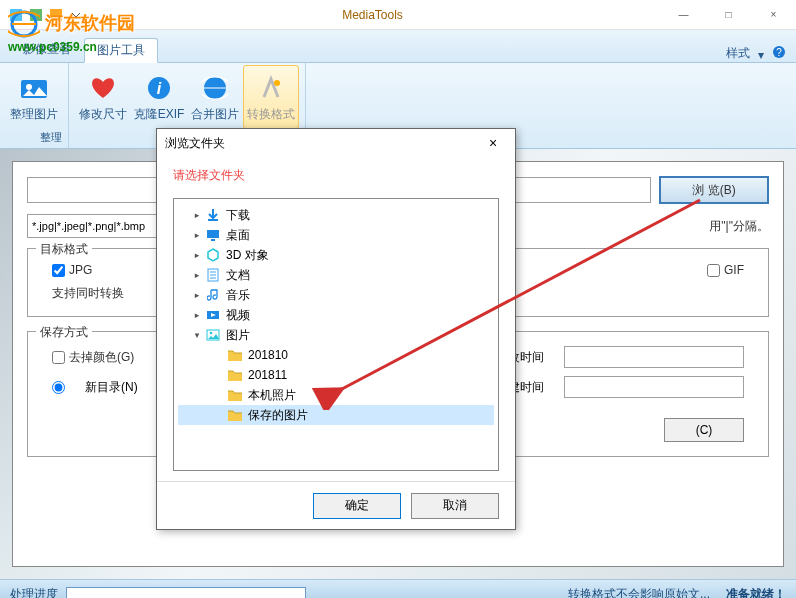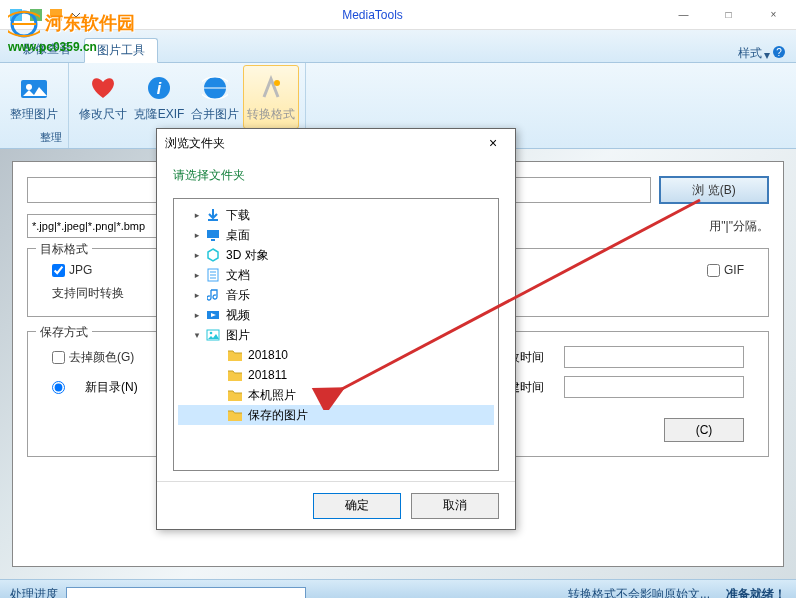--- a/index.html
+++ b/index.html
@@ -2,35 +2,35 @@
 <html><head>
   <meta charset="utf-8">
   <style>
     * { margin: 0; padding: 0; box-sizing: border-box; font-family: "Microsoft YaHei", "Segoe UI", sans-serif; }
     body { width: 796px; height: 598px; overflow: hidden; position: relative; background: #fff; }
     
     
     .titlebar { height: 30px; background: #fff; display: flex; align-items: center; border-bottom: 1px solid #e0e0e0; }
     .titlebar-left { display: flex; gap: 4px; padding-left: 8px; }
     .qat-icon { width: 16px; height: 16px; }
-    .titlebar-title { flex: 1; text-align: center; font-size: 12px; color: #1d4ed8; }
+    .titlebar-title { flex: 1; text-align: center; font-size: 12px; color: #a16207; }
     .win-controls { display: flex; }
     .win-btn { width: 45px; height: 30px; display: flex; align-items: center; justify-content: center; font-size: 10px; color: #555; }
     
     
     .watermark { position: absolute; top: 8px; left: 8px; z-index: 5; font-size: 18px; font-weight: bold; }
     .watermark-logo { display: inline-block; width: 32px; height: 32px; vertical-align: middle; }
     .watermark-text { color: #ff8c00; text-shadow: 1px 1px 0 #fff; }
     .watermark-url { font-size: 12px; color: #0b8a0b; display: block; }
     
     
     .ribbon-tabs { height: 33px; background: linear-gradient(#eaf4fb, #d6eaf8); display: flex; align-items: flex-end; padding-left: 10px; border-bottom: 1px solid #a7c7e0; }
     .ribbon-tab { padding: 3px 12px; font-size: 12px; color: #2a5a8a; cursor: pointer; border: 1px solid transparent; }
     .ribbon-tab.active { background: #fff; border: 1px solid #a7c7e0; border-bottom: 1px solid #fff; border-radius: 3px 3px 0 0; margin-bottom: -1px; }
-    .ribbon-right { margin-left: auto; padding-right: 10px; display: flex; align-items: flex-end; gap: 2px; font-size: 12px; color: #2a5a8a; }
+    .ribbon-right { margin-left: auto; padding-right: 10px; display: flex; align-items: flex-end; gap: 8px; font-size: 12px; color: #2a5a8a; }
     
     
     .ribbon-body { height: 86px; background: linear-gradient(#eef7fd, #d9ecf9); display: flex; border-bottom: 1px solid #a7c7e0; }
     .ribbon-group { display: flex; flex-direction: column; align-items: center; padding: 2px 6px; border-right: 1px solid #b8d4e8; }
     .ribbon-group-btns { display: flex; flex: 1; }
     .ribbon-btn { width: 56px; display: flex; flex-direction: column; align-items: center; justify-content: center; font-size: 12px; color: #2a5a8a; cursor: pointer; border: 1px solid transparent; border-radius: 3px; }
     .ribbon-btn.highlighted { border-color: #f7c654; background: linear-gradient(#fff8e1, #ffe9a8); }
     .ribbon-btn.disabled { color: #999; }
     .ribbon-icon { width: 32px; height: 32px; margin-bottom: 2px; display: flex; align-items: center; justify-content: center; font-size: 22px; }
     .ribbon-group-label { font-size: 11px; color: #2a5a8a; padding: 1px 0; width: 100%; text-align: right; }
@@ -62,21 +62,21 @@
     .progress-label { margin-right: 8px; }
     .progress-bar { width: 240px; height: 16px; border: 1px solid #6a9ac8; background: #fff; }
     .status-msg { margin-left: auto; margin-right: 16px; }
     .status-ready { font-weight: bold; }
     
     
     .dialog { position: absolute; left: 156px; top: 128px; width: 360px; height: 402px; background: #fff; border: 1px solid #666; box-shadow: 2px 2px 8px rgba(0,0,0,0.3); z-index: 100; display: flex; flex-direction: column; }
     .dialog-titlebar { height: 28px; display: flex; align-items: center; padding: 0 8px; font-size: 12px; }
     .dialog-title { flex: 1; }
     .dialog-close { width: 28px; text-align: center; font-size: 14px; cursor: pointer; }
-    .dialog-hint { padding: 10px 16px; font-size: 12px; color: #15803d; }
+    .dialog-hint { padding: 10px 16px; font-size: 12px; color: #ef4444; }
     .tree-box { flex: 1; margin: 4px 16px 10px; border: 1px solid #888; overflow: auto; padding: 6px 4px; font-size: 12px; }
     .tree-item { display: flex; align-items: center; height: 20px; cursor: pointer; white-space: nowrap; }
     .tree-expander { width: 14px; text-align: center; color: #555; font-size: 9px; }
     .tree-icon { width: 18px; height: 16px; display: inline-flex; align-items: center; justify-content: center; margin-right: 4px; font-size: 13px; }
     .tree-label { }
     .tree-item.selected { background: #cde8ff; }
     .lvl-1 { padding-left: 12px; }
     .lvl-2 { padding-left: 34px; }
     .dialog-buttons { height: 48px; border-top: 1px solid #ddd; display: flex; align-items: center; justify-content: flex-end; gap: 10px; padding-right: 16px; }
     .dlg-btn { width: 88px; height: 26px; border: 1px solid #888; background: #f0f0f0; font-size: 12px; cursor: pointer; }

